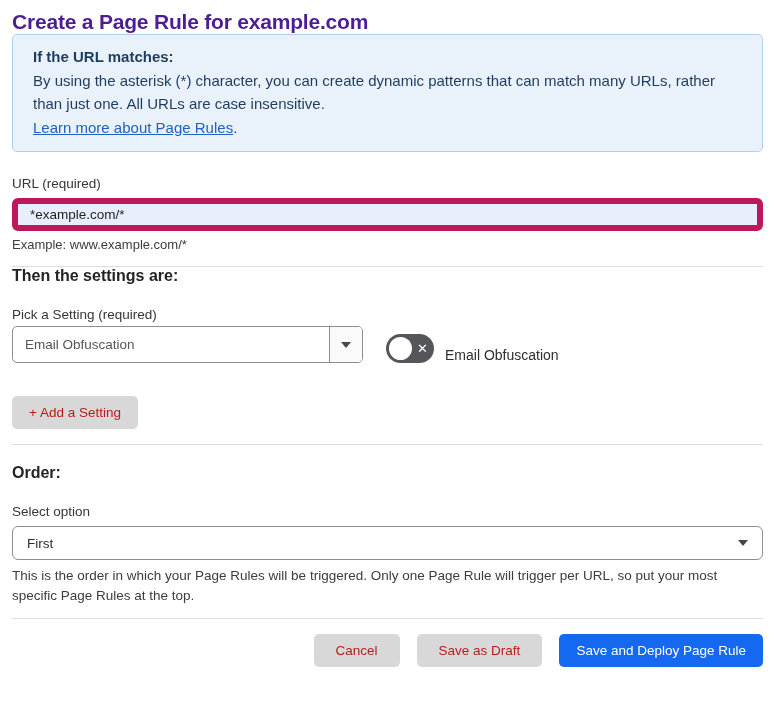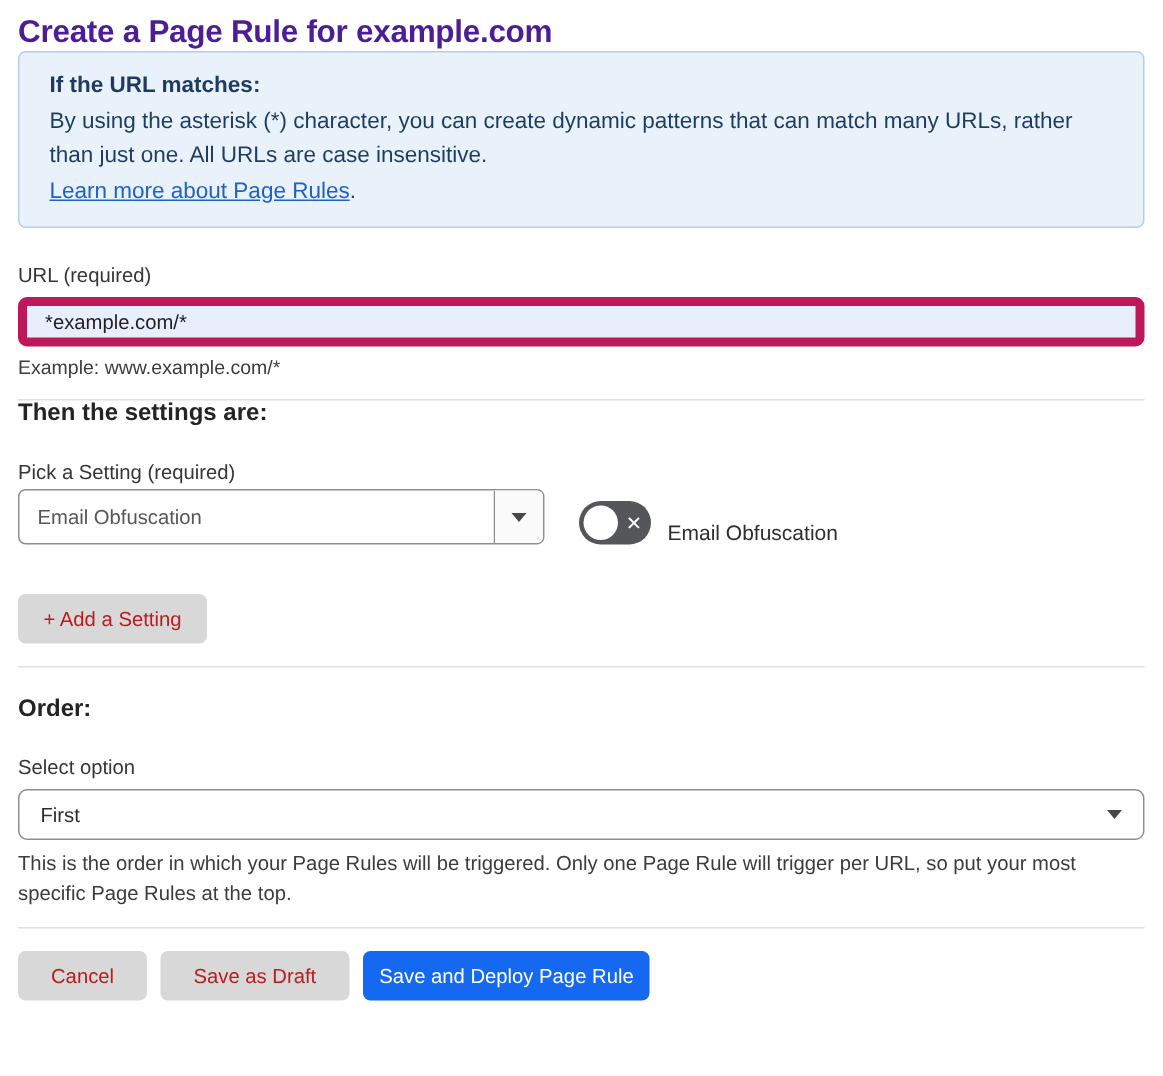--- a/index.html
+++ b/index.html
@@ -90,24 +90,24 @@
   .btn-blue { background:var(--accent-blue, #1568f0); color:#ffffff; }
   .add-setting-btn { margin-top:33px; padding:0 17px; display:block; }
   .order-select {
     margin-top:7px; width:100%; height:34px;
     border:1px solid #8e8e8e; border-radius:6px; background:#ffffff;
     display:flex; align-items:center; justify-content:space-between;
     padding:0 14px; cursor:pointer;
   }
   .order-select-value { font-size:13.5px; color:#2e2e2e; }
   .order-helper { font-size:13.5px; line-height:20px; color:#3c3c3c; margin-top:6px; }
-  .footer { margin-top:15px; display:flex; gap:9px; }
+  .footer { margin-top:15px; display:flex; gap:17px;justify-content:flex-end; }
   .cancel-btn { padding:0 22px; }
   .save-draft-btn { padding:0 22px; }
-  .save-deploy-btn { padding:0 11px; }
+  .save-deploy-btn { padding:0 17px; }
 </style>
 </head>
 <body>
 
 <h1 class="page-title">Create a Page Rule for example.com</h1>
 
 <div class="info-box">
   <div class="info-heading">If the URL matches:</div>
   <div><span>By using the asterisk (*) character, you can create dynamic patterns that can match many URLs, rather than just one. All URLs are case insensitive.</span><br>
     <span class="info-link">Learn more about Page Rules</span><span>.</span>

